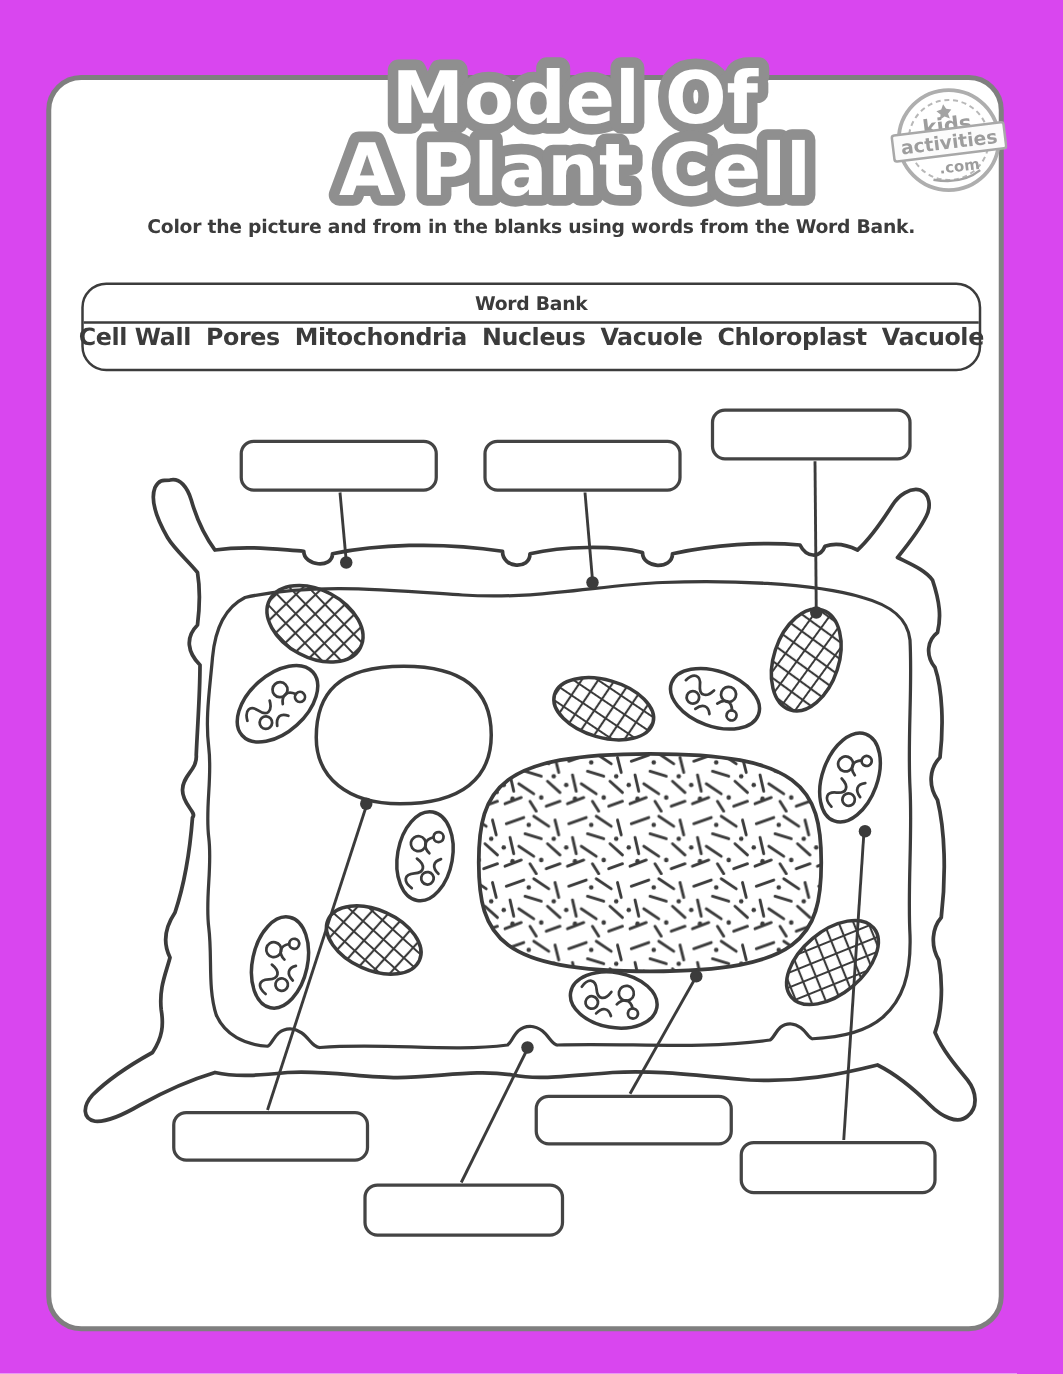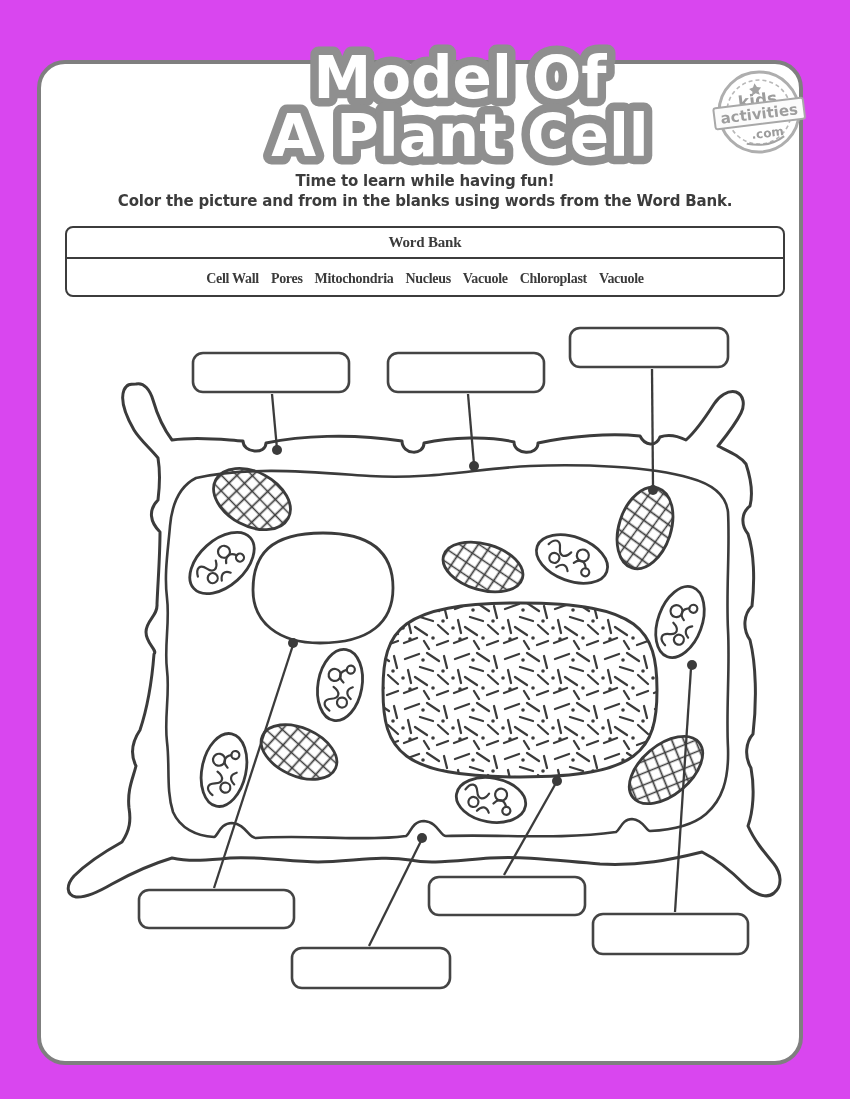--- a/index.html
+++ b/index.html
@@ -5,25 +5,25 @@
   html,body{margin:0;padding:0;background:#ffffff;}
   .page{position:relative;width:850px;height:1099px;background:#d946ef;overflow:hidden;
         font-family:"DejaVu Sans","Liberation Sans",sans-serif;color:#3b3b3b;}
   .frame{position:absolute;left:37px;top:60px;width:766px;height:1005px;
          border:4px solid #7f7f7f;border-radius:28px;box-sizing:border-box;background:#fff;}
   .title-svg{position:absolute;left:150px;top:8px;}
   .logo-svg{position:absolute;left:712px;top:64px;}
   .subtitle{position:absolute;left:0;top:171px;width:850px;text-align:center;
             font-weight:bold;font-size:15px;line-height:20px;color:#3c3c3c;letter-spacing:-0.2px;}
   .wordbank{position:absolute;left:65px;top:226px;width:720px;height:71px;box-sizing:border-box;
-            border:2.5px solid #3c3c3c;border-radius:8px;background:#fff;font-family:Liberation Serif, serif;}
+            border:2.5px solid #3c3c3c;border-radius:20px;background:#fff;}
   .wordbank-header{height:29px;border-bottom:2.5px solid #3c3c3c;display:flex;
             align-items:center;justify-content:center;font-weight:bold;font-size:15px;letter-spacing:-0.2px;}
-  .wordbank-words{height:39px;display:flex;align-items:center;justify-content:center;
-            gap:12px;font-weight:bold;font-size:14px;letter-spacing:-0.3px;white-space:nowrap;}
+  .wordbank-words{height:39px;display:flex;align-items:flex-start;justify-content:center;
+            gap:12px;font-weight:bold;font-size:19px;letter-spacing:-0.3px;white-space:nowrap;}
   .diagram{position:absolute;left:0;top:0;}
 </style>
 </head>
 <body>
 
 <div class="page">
 
   <div class="frame"></div>
 
   <svg class="title-svg" width="550" height="165" viewBox="0 0 550 165">
@@ -44,21 +44,20 @@
         <text x="0" y="-6" text-anchor="middle" font-size="17" fill="#9d9d9d">kids</text>
         <rect x="-45" y="-9" width="90" height="21" rx="2" fill="#fbfbfb" stroke="#a8a8a8" stroke-width="2"></rect>
         <text x="0" y="7" text-anchor="middle" font-size="15" fill="#9d9d9d">activities</text>
         <text x="6" y="26" text-anchor="middle" font-size="12" fill="#9d9d9d">.com</text>
         <path d="M -16,30 q 22,7 38,-3" fill="none" stroke="#a3a3a3" stroke-width="2"></path>
       </g>
     </g>
   </svg>
 
   <div class="subtitle">
-    <div>Time to learn while having fun!</div>
     <div>Color the picture and from in the blanks using words from the Word Bank.</div>
   </div>
 
   <div class="wordbank">
     <div class="wordbank-header">Word Bank</div>
     <div class="wordbank-words">
       <span>Cell Wall</span>
       <span>Pores</span>
       <span>Mitochondria</span>
       <span>Nucleus</span>

